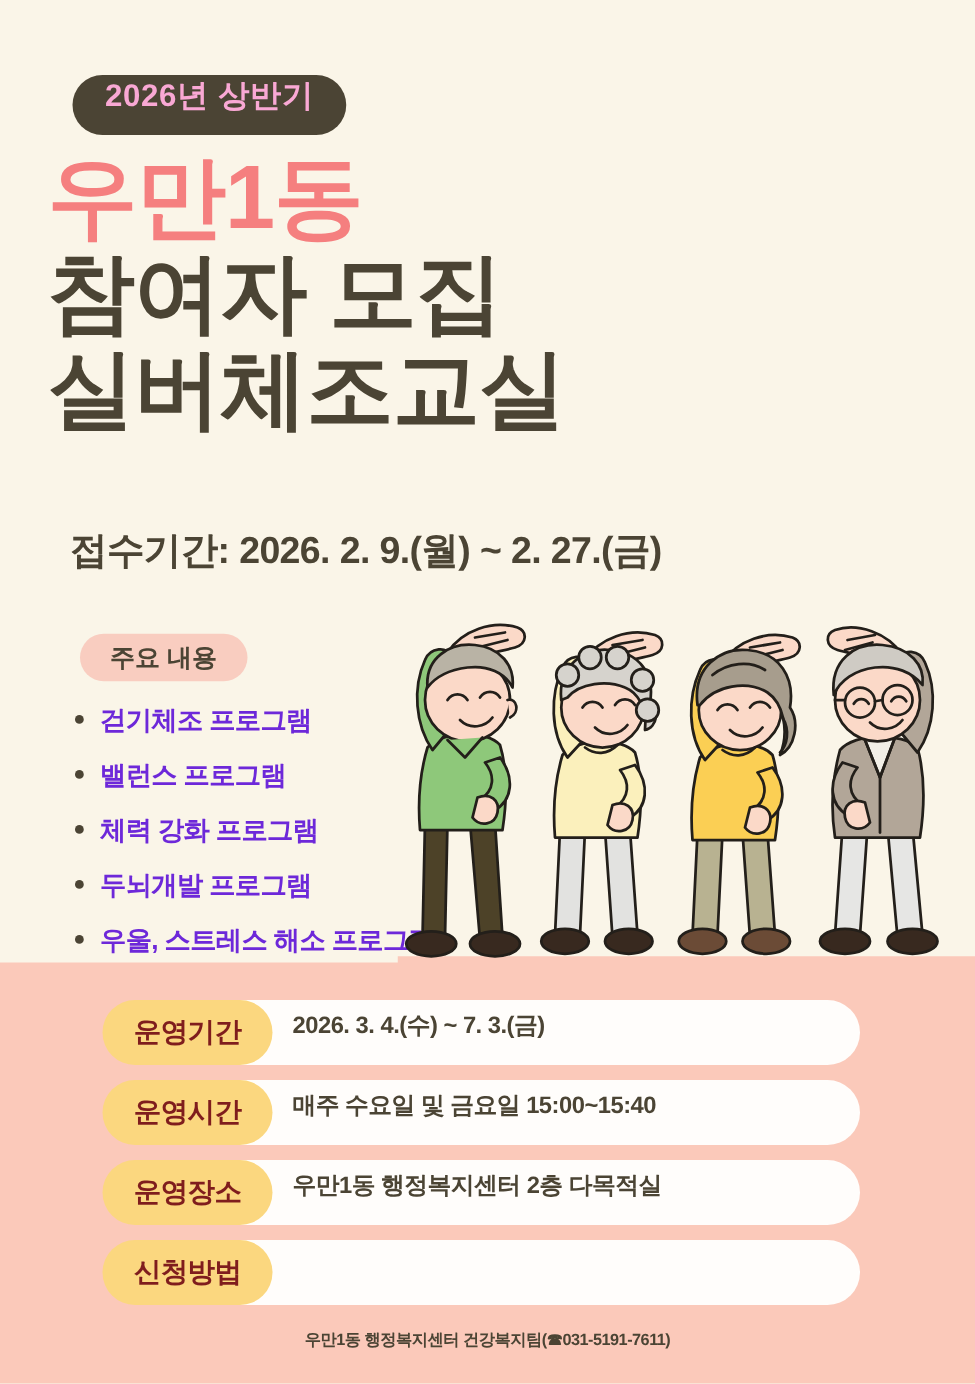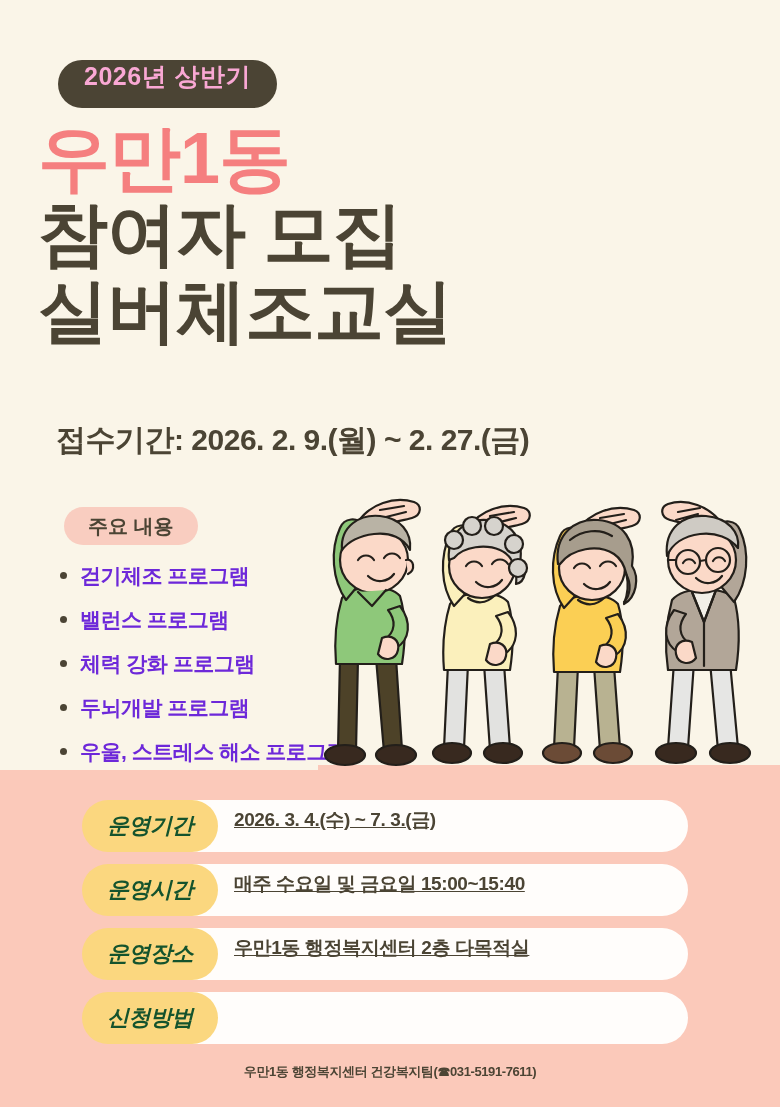--- a/index.html
+++ b/index.html
@@ -134,36 +134,34 @@
   }
   .row-key {
     position:absolute;
     left:82px; top:0;
     width:136px; height:52px;
     display:flex; align-items:center; justify-content:center;
     background:#fbd77f;
     border-radius:26px;
     font-size:22px;
     font-weight:bold;
-    color:#14532d;
+    color:#7f1d1d;
     letter-spacing:-0.5px;
     white-space:nowrap;
-    font-style:italic;
   }
   .row-val {
     position:absolute;
     left:234px; top:0;
     height:40px;
     display:flex; align-items:center;
     font-size:19px;
     font-weight:bold;
     color:#4b4434;
     letter-spacing:-0.4px;
     white-space:nowrap;
-    text-decoration:underline;
   }
 
   
   .footer {
     position:absolute;
     left:0; top:1063px;
     width:780px;
     text-align:center;
     font-size:13px;
     font-weight:bold;

